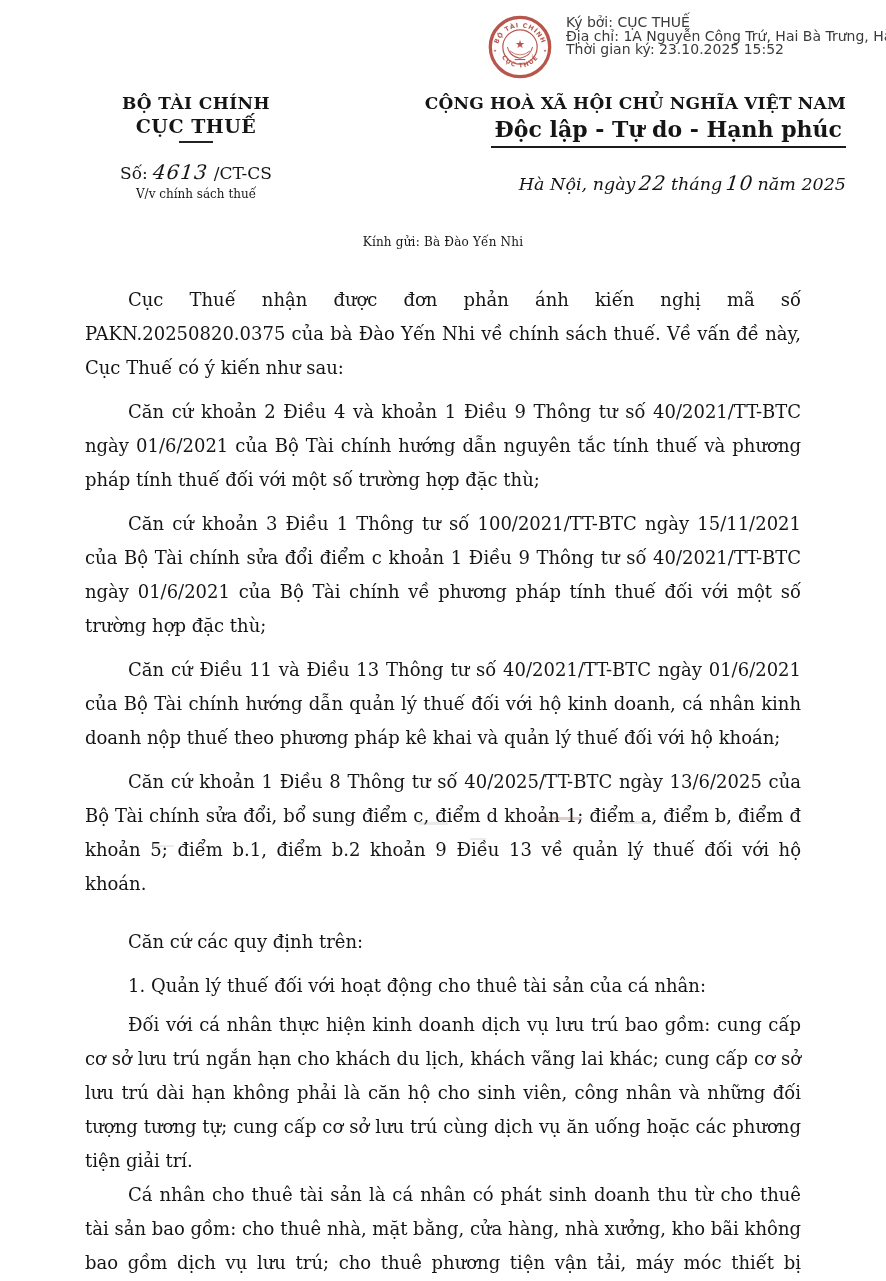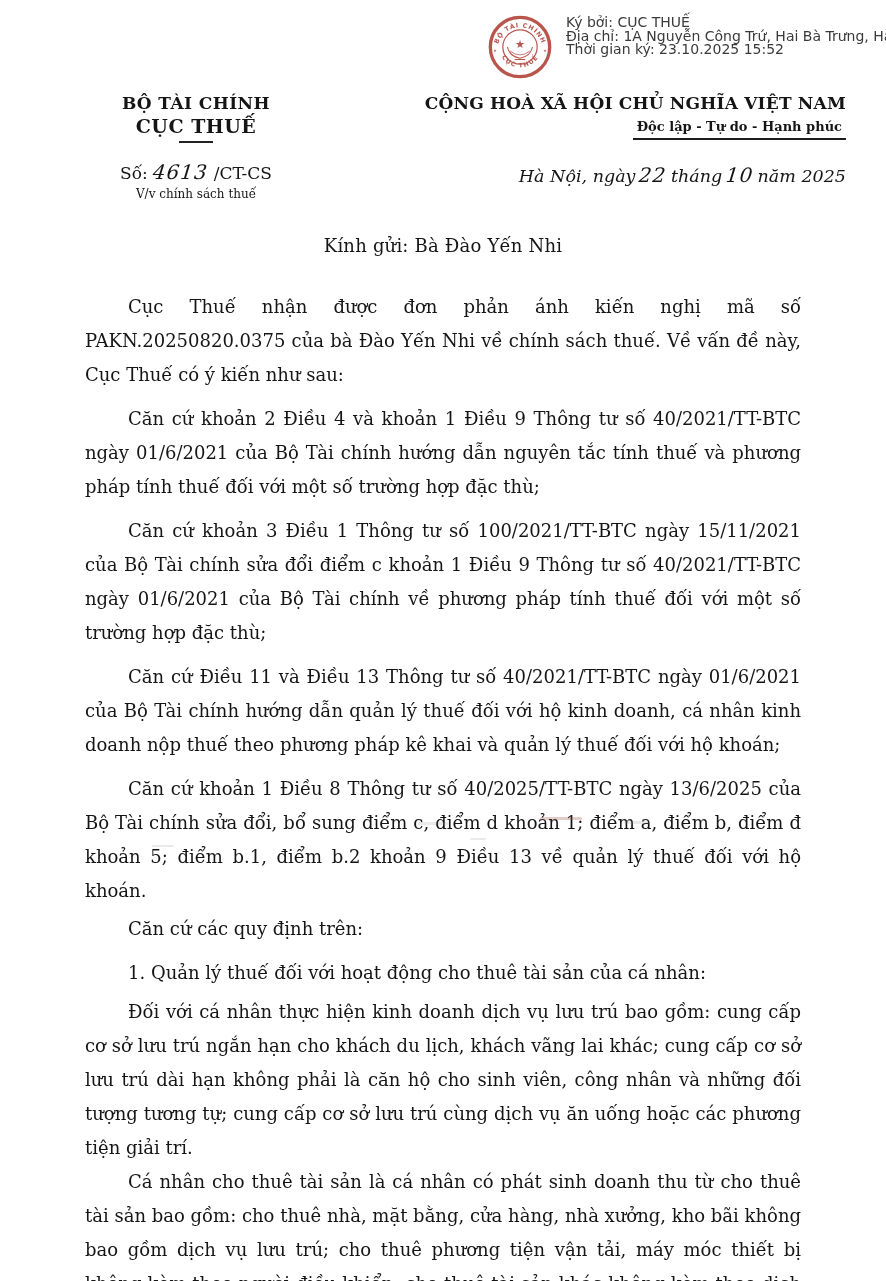--- a/index.html
+++ b/index.html
@@ -30,42 +30,42 @@
   .lh-left{width:232px;text-align:center;flex:0 0 auto;}
   .lh-right{flex:1;text-align:right;}
   .agency-parent{font-size:17px;font-weight:bold;letter-spacing:.4px;}
   .agency{font-size:19px;font-weight:bold;margin-top:2px;letter-spacing:.5px;}
   .rule-small{width:34px;border-top:2px solid #222;margin:4px auto 0;}
   .doc-number{margin-top:17px;font-size:17px;white-space:nowrap;}
   .subject{font-size:12px;margin-top:3px;}
   .motto1{font-size:17px;font-weight:bold;letter-spacing:.2px;white-space:nowrap;}
   .motto2-wrap{margin-top:3px;}
   .motto2{
-    display:inline-block;font-size:13px;font-weight:bold;
+    display:inline-block;font-size:22px;font-weight:bold;
     border-bottom:2px solid #1c1c1c;padding:0 4px 4px;
   }
   .dateline{margin-top:23px;font-style:italic;font-size:17.5px;}
   .handwritten{
     display:inline-block;
     font-style:italic;font-weight:normal;
     font-size:20px;letter-spacing:1px;
     transform:skewX(-6deg);
     margin:0 4px;
   }
   .doc-number .handwritten{font-size:20px;margin:0 6px 0 5px;}
   
   .content{width:716px;margin-left:85px;}
   .recipient{
     margin-top:34px;text-align:center;
-    font-size:18px;letter-spacing:.2px;
+    font-size:12px;letter-spacing:.2px;
   }
   .body-text{margin-top:34px;font-size:18px;line-height:34px;}
   .para{margin:0;text-align:justify;text-indent:43px;}
   .gap{margin-top:10px;}
-  .gap-lg{margin-top:4px;}
+  .gap-lg{margin-top:24px;}
   .gap-xs{margin-top:5px;}
   
   .smudge{position:absolute;background:#8a8a8a;opacity:.18;border-radius:2px;}
   .smudge.red{background:#9c4a42;opacity:.28;}
 </style>
 </head>
 <body>
 
 <div class="page">
 

